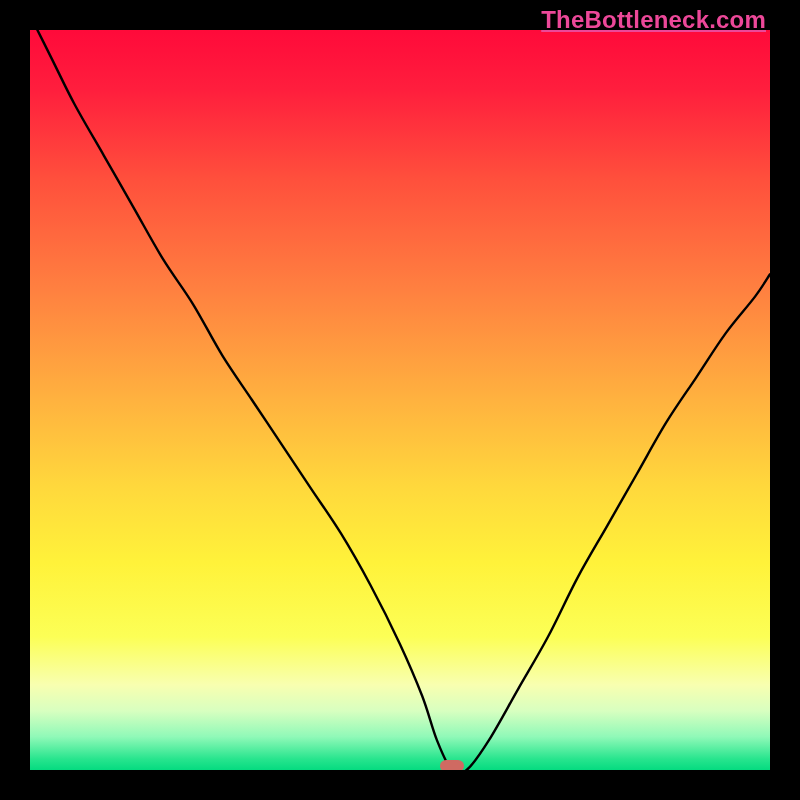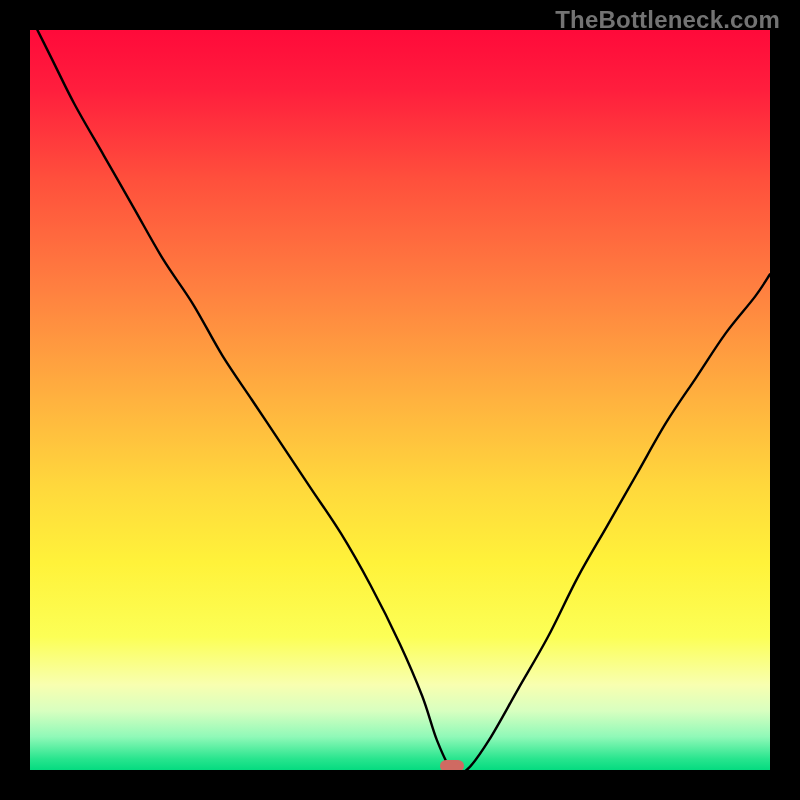--- a/index.html
+++ b/index.html
@@ -27,27 +27,28 @@
   .gradient-bg {
     position: absolute;
     left: 0;
     top: 0;
     width: 100%;
     height: 100%;
   }
   .watermark {
     position: absolute;
     top: 6px;
-    right: 20px;
+    right: 34px;
     font-family: Arial, Helvetica, sans-serif;
     font-size: 24px;
     font-weight: 600;
-    color: #737373;
+    color: #ec4899;
     letter-spacing: 0.2px;
     user-select: none;
+    text-decoration: underline;
   }
   svg.curve {
     position: absolute;
     left: 0;
     top: 0;
     width: 100%;
     height: 100%;
   }
   .dip-marker {
     position: absolute;

